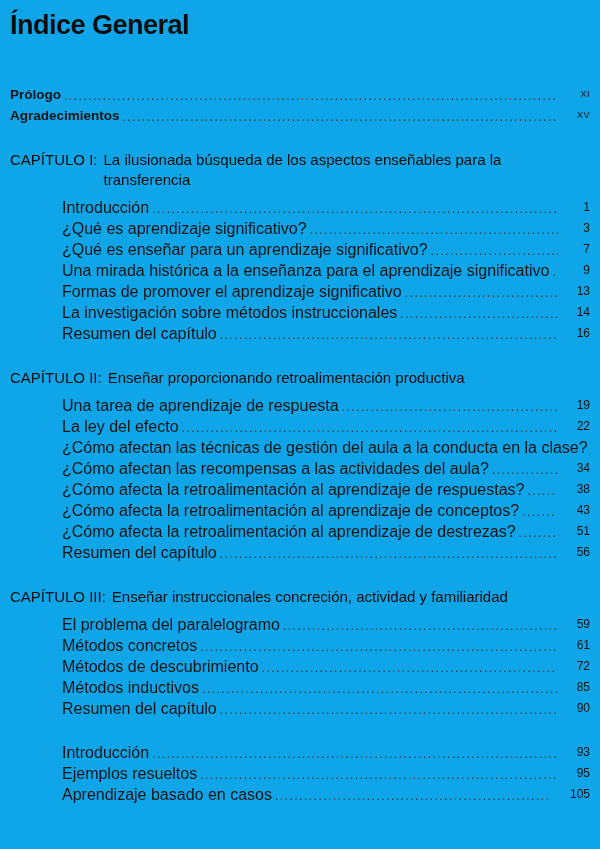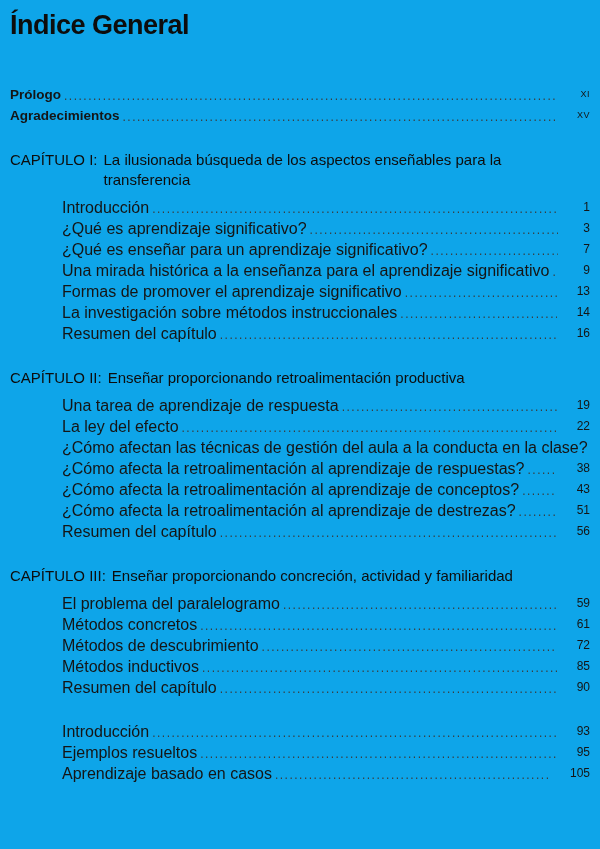--- a/index.html
+++ b/index.html
@@ -141,20 +141,25 @@
             <span class="toc-title">La ley del efecto</span>
             <span class="toc-dots"></span>
             <span class="toc-page">22</span>
           </div>
           <div class="toc-row entry-row">
             <span class="toc-title">¿Cómo afectan las técnicas de gestión del aula a la conducta en la clase?</span>
             <span class="toc-dots"></span>
             <span class="toc-page">27</span>
           </div>
           <div class="toc-row entry-row">
+            <span class="toc-title">¿Cómo afectan las recompensas a las actividades del aula?</span>
+            <span class="toc-dots"></span>
+            <span class="toc-page">34</span>
+          </div>
+          <div class="toc-row entry-row">
             <span class="toc-title">¿Cómo afecta la retroalimentación al aprendizaje de respuestas?</span>
             <span class="toc-dots"></span>
             <span class="toc-page">38</span>
           </div>
           <div class="toc-row entry-row">
             <span class="toc-title">¿Cómo afecta la retroalimentación al aprendizaje de conceptos?</span>
             <span class="toc-dots"></span>
             <span class="toc-page">43</span>
           </div>
           <div class="toc-row entry-row">
@@ -165,21 +170,21 @@
           <div class="toc-row entry-row">
             <span class="toc-title">Resumen del capítulo</span>
             <span class="toc-dots"></span>
             <span class="toc-page">56</span>
           </div>
         </div>
       </section>
       <section class="chapter">
         <h2 class="chapter-heading">
           <span class="chapter-label">CAPÍTULO III:</span>
-          <span class="chapter-title">Enseñar proporcionando concreción, actividad y familiaridad</span>
+          <span class="chapter-title">Enseñar instruccionales concreción, actividad y familiaridad</span>
         </h2>
         <div class="entries">
           <div class="toc-row entry-row">
             <span class="toc-title">El problema del paralelogramo</span>
             <span class="toc-dots"></span>
             <span class="toc-page">59</span>
           </div>
           <div class="toc-row entry-row">
             <span class="toc-title">Métodos concretos</span>
             <span class="toc-dots"></span>

